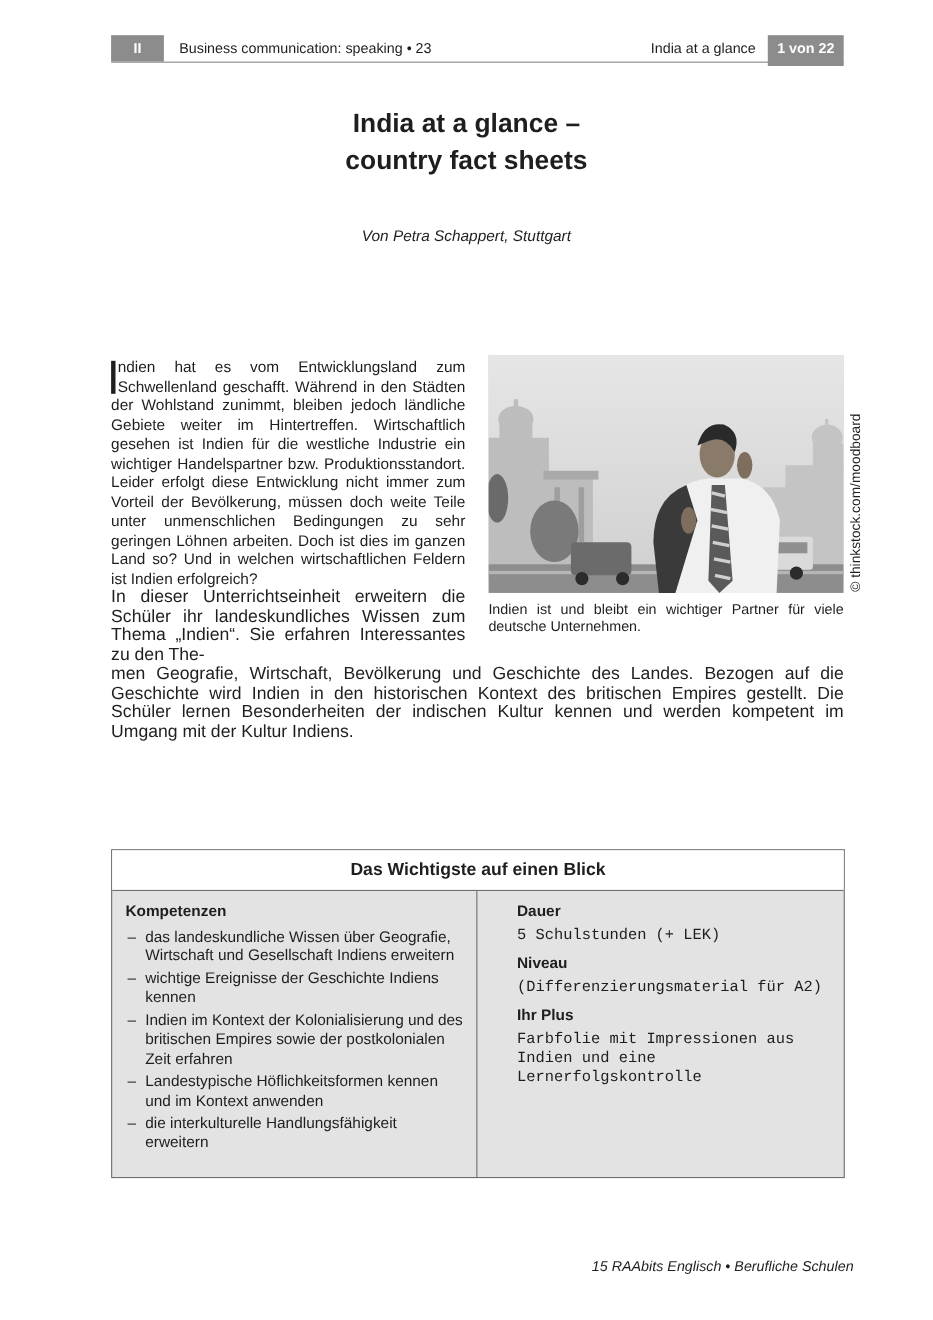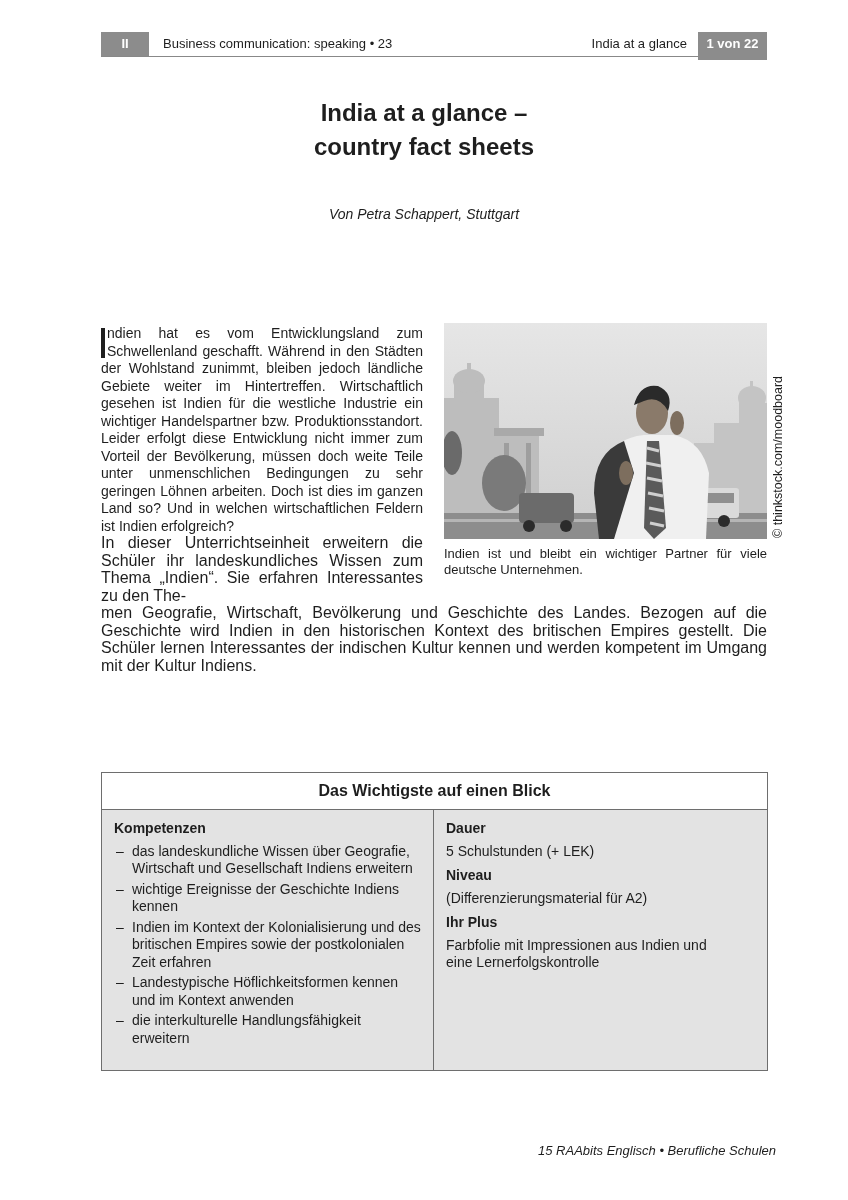--- a/index.html
+++ b/index.html
@@ -13,30 +13,30 @@
   .author { position:absolute; left:0; width:848px; top:206px; text-align:center; font-size:14px; font-style:italic; }
   .intro { position:absolute; left:101px; top:325px; width:322px; font-size:14px; line-height:17.5px; text-align:justify; }
   .dropcap { display:inline-block; width:4px; height:30px; background:#1e1e1e; float:left; margin:3px 2px 0 0; }
   .para2 { position:absolute; left:101px; top:534px; width:666px; font-size:16px; line-height:17.5px; text-align:justify; }
   .para2-head { width:322px; }
   .photo { position:absolute; left:444px; top:323px; width:323px; height:216px; overflow:hidden; background:#d8d8d8; }
   .caption { position:absolute; left:444px; top:546px; width:323px; font-size:13px; line-height:15.5px; text-align:justify; }
   .credit { position:absolute; left:771px; top:538px; transform-origin:0 0; transform:rotate(-90deg); font-size:12.5px; white-space:nowrap; }
   .box { position:absolute; left:101px; top:772px; width:665px; height:297px; border:1px solid #6e6e6e; background:#e3e3e3; }
   .box-title { height:36px; background:#fff; border-bottom:1px solid #6e6e6e; text-align:center; line-height:36px; font-size:16px; font-weight:bold; }
-  .box-cols { display:flex; height:260px; }
+  .box-cols { display:flex; height:260px;gap:24px; }
   .col-left { width:332px; border-right:1px solid #6e6e6e; padding:10px 12px 0 12px; box-sizing:border-box; font-size:14px; line-height:17.5px; }
   .col-right { flex:1; padding:10px 6px 0 12px; box-sizing:border-box; font-size:14px; line-height:17.5px; }
   .sec-head { font-weight:bold; margin-bottom:5px; }
   .col-right .sec-head { margin-top:7px; }
   .col-right .sec-head:first-child { margin-top:0; }
   ul.dash { list-style:none; margin:0; padding:0; }
   ul.dash li { position:relative; padding-left:18px; margin-bottom:3px; }
   ul.dash li:before { content:"–"; position:absolute; left:2px; }
-  .val { margin-bottom:4px; }
+  .val { margin-bottom:4px;font-family:Liberation Mono, monospace; }
   .footer { position:absolute; right:72px; top:1143px; font-size:13px; font-style:italic; }
 </style>
 </head>
 <body>
 
 <div class="header">
   <div class="hdr-sec">II</div>
   <div class="hdr-series">Business communication: speaking • 23</div>
   <div class="hdr-topic">India at a glance</div>
   <div class="hdr-page">1 von 22</div>
@@ -107,21 +107,21 @@
     </g>
   </svg>
 </div>
 
 <div class="credit">© thinkstock.com/moodboard</div>
 
 <div class="caption">Indien ist und bleibt ein wichtiger Partner für viele deutsche Unternehmen.</div>
 
 <div class="para2">
   <div class="para2-head">In dieser Unterrichtseinheit erweitern die Schüler ihr landeskundliches Wissen zum Thema „Indien“. Sie erfahren Interessantes zu den The-</div>
-  <div>men Geografie, Wirtschaft, Bevölkerung und Geschichte des Landes. Bezogen auf die Geschichte wird Indien in den historischen Kontext des britischen Empires gestellt. Die Schüler lernen Interessantes der indischen Kultur kennen und werden kompetent im Umgang mit der Kultur Indiens.</div>
+  <div>men Geografie, Wirtschaft, Bevölkerung und Geschichte des Landes. Bezogen auf die Geschichte wird Indien in den historischen Kontext des britischen Empires gestellt. Die Schüler lernen Besonderheiten der indischen Kultur kennen und werden kompetent im Umgang mit der Kultur Indiens.</div>
 </div>
 
 <div class="box">
   <div class="box-title">Das Wichtigste auf einen Blick</div>
   <div class="box-cols">
     <div class="col-left">
       <div class="sec-head">Kompetenzen</div>
       <ul class="dash">
         <li>das landeskundliche Wissen über Geografie, Wirtschaft und Gesellschaft Indiens erweitern</li>
         <li>wichtige Ereignisse der Geschichte Indiens kennen</li>

